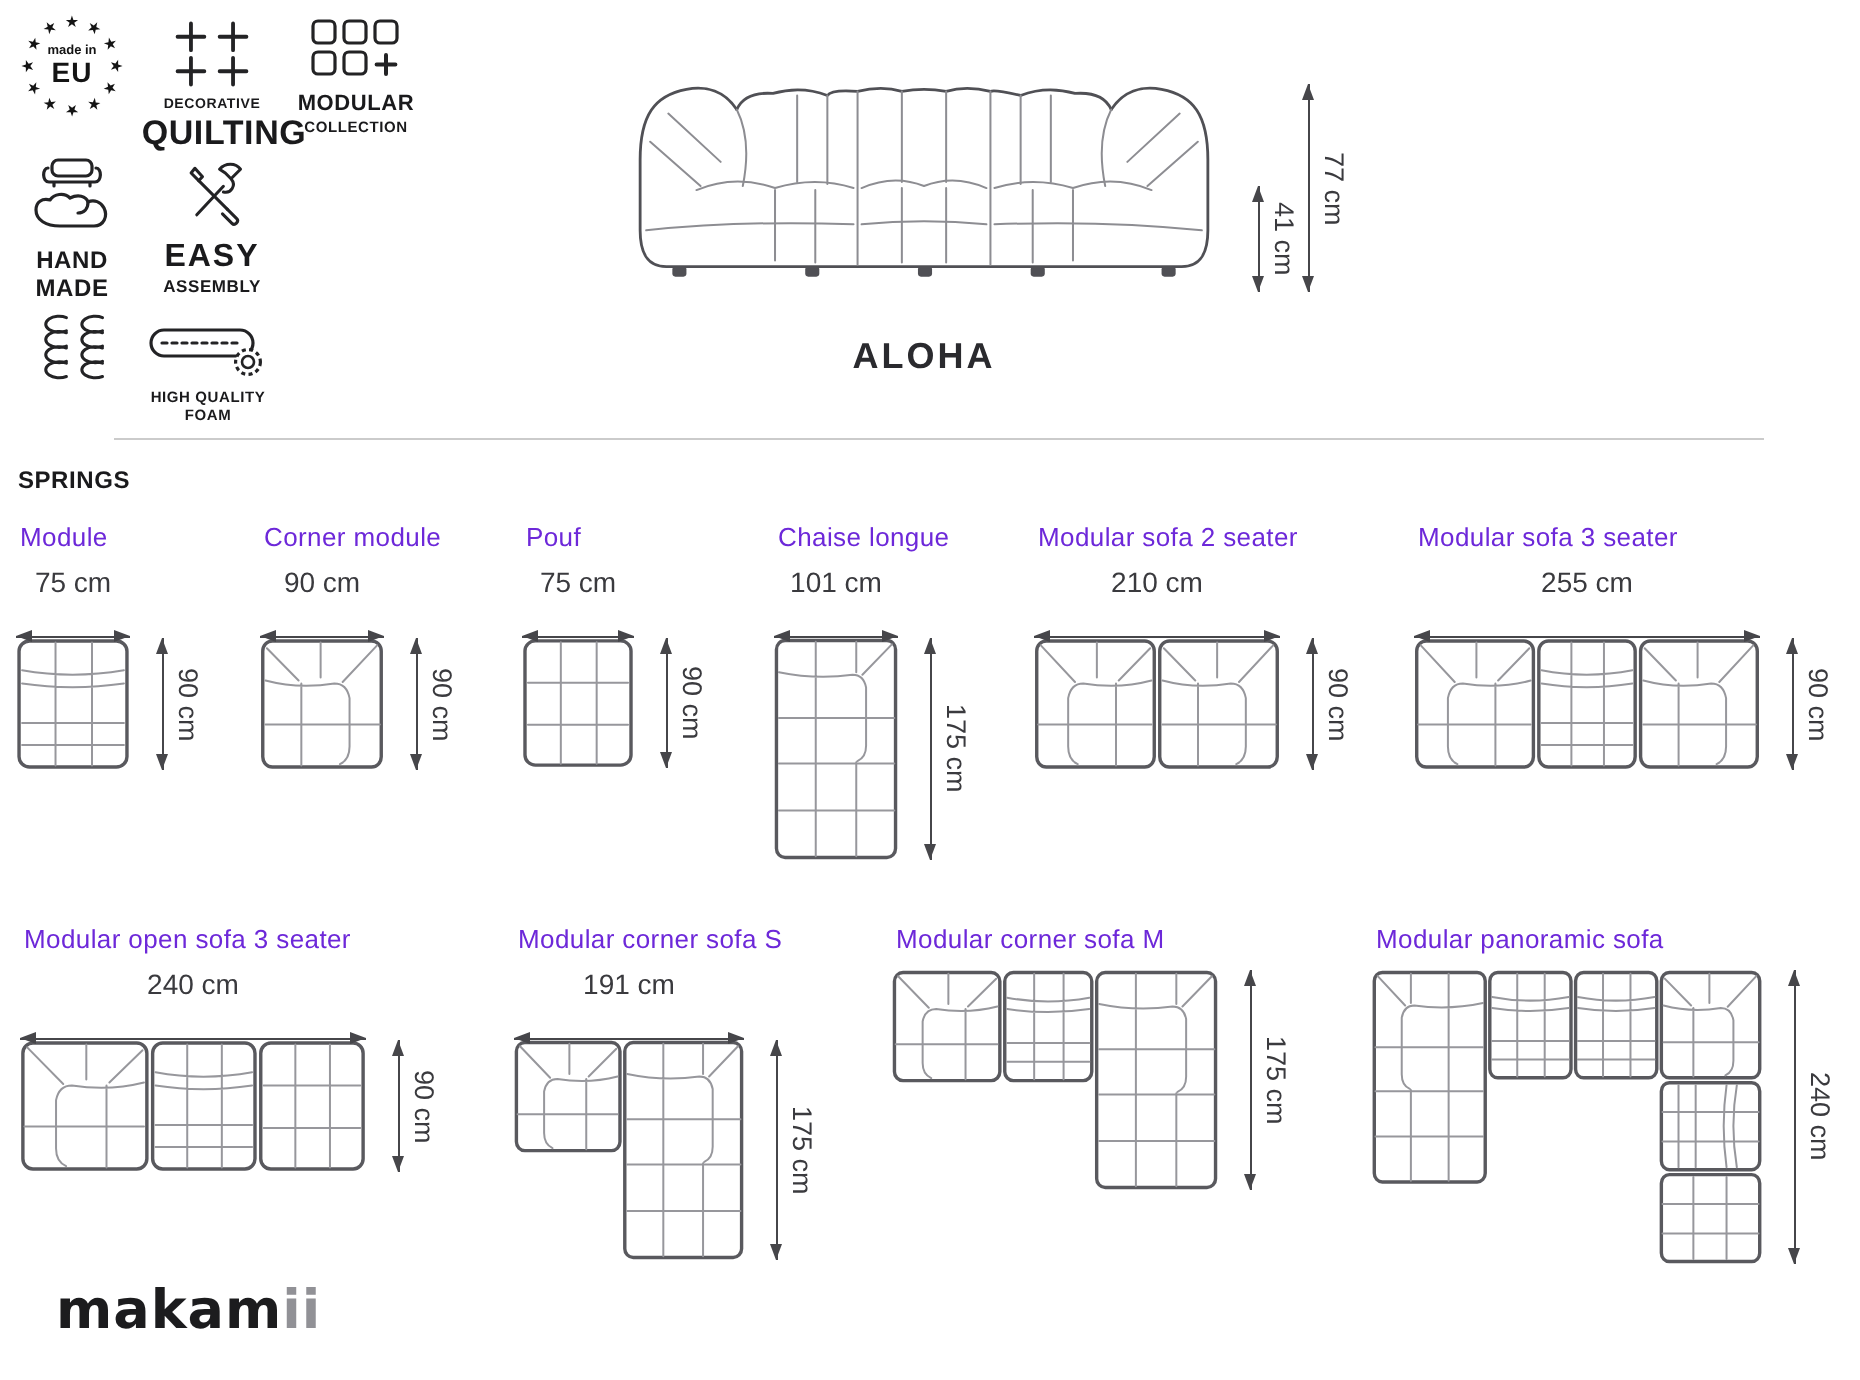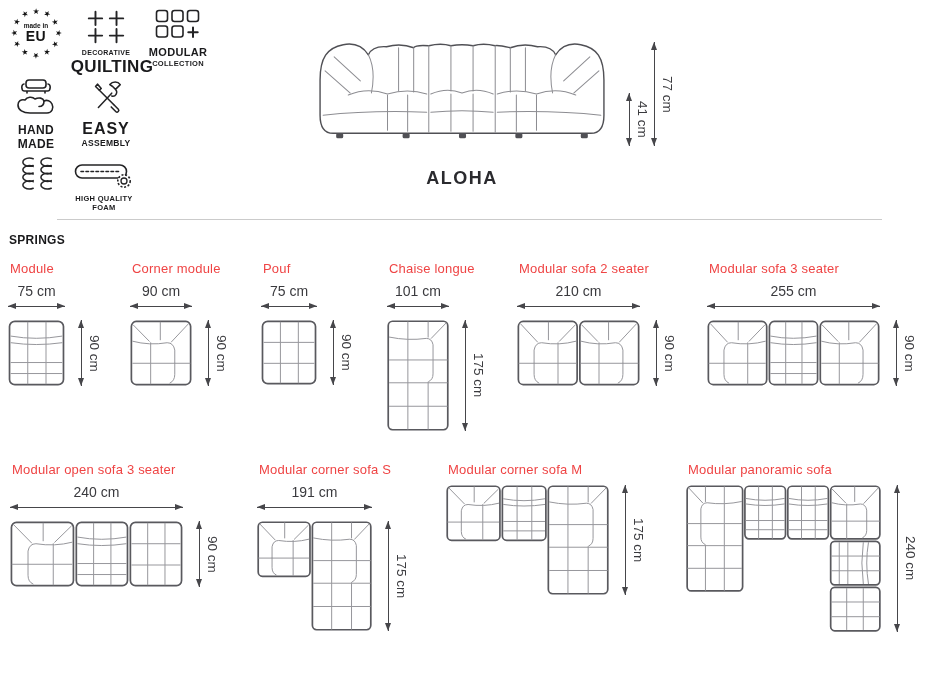--- a/index.html
+++ b/index.html
@@ -45,22 +45,22 @@
   .varrow::before, .varrow::after { content:""; position:absolute; left:-3.5px;
     border-left:3.5px solid transparent; border-right:3.5px solid transparent; }
   .varrow::before { top:0;    border-bottom:8px solid #46464a; }
   .varrow::after  { bottom:0; border-top:8px solid #46464a; }
 
   .dim-text   { font-size:14px; color:#3a3a3e; line-height:1; white-space:nowrap; }
   .dim-text-v { writing-mode:vertical-rl; font-size:13.5px; color:#3a3a3e; line-height:1; white-space:nowrap; }
 
   
   .cell { position:absolute; display:flex; flex-direction:column; align-items:flex-start; }
-  .cell-label { font-size:13px; color:#ef4444; line-height:1; margin:0 0 9px 2px; letter-spacing:.2px; white-space:nowrap;text-align:right; }
-  .dimh { display:flex; flex-direction:column; align-items:center; gap:8px; margin-bottom:13px; }
+  .cell-label { font-size:13px; color:#6d28d9; line-height:1; margin:0 0 9px 2px; letter-spacing:.2px; white-space:nowrap;text-align:right; }
+  .dimh { display:flex; flex-direction:column; align-items:center; gap:20px; margin-bottom:0; }
   .cbody { display:flex; align-items:flex-start; gap:16px; }
   .dimv  { display:flex; align-items:center; gap:5px; }
 
   
   .so { fill:#ffffff; stroke:#59595e; stroke-width:1.7; vector-effect:non-scaling-stroke; }
   .si { fill:none; stroke:#97979c; stroke-width:1; vector-effect:non-scaling-stroke;
         stroke-linecap:round; stroke-linejoin:round; }
 
   
   #logo { font-family:"DejaVu Sans", sans-serif; font-size:27px; font-weight:700;
@@ -377,14 +377,17 @@
         <use href="#u-mod" transform="translate(341,90) rotate(90)"></use>
         <use href="#u-pouf" transform="translate(341,165) rotate(90)"></use>
       </svg>
       <div class="dimv" style="height:147px;">
         <div class="varrow"></div>
         <div class="dim-text-v">240 cm</div>
       </div>
     </div>
   </div>
 
+  <div id="logo" class="abs" style="left:28px; top:642px;">
+    <span>makam</span><span class="suffix">ii</span>
+  </div>
 
 </div>
 
 </body></html>

